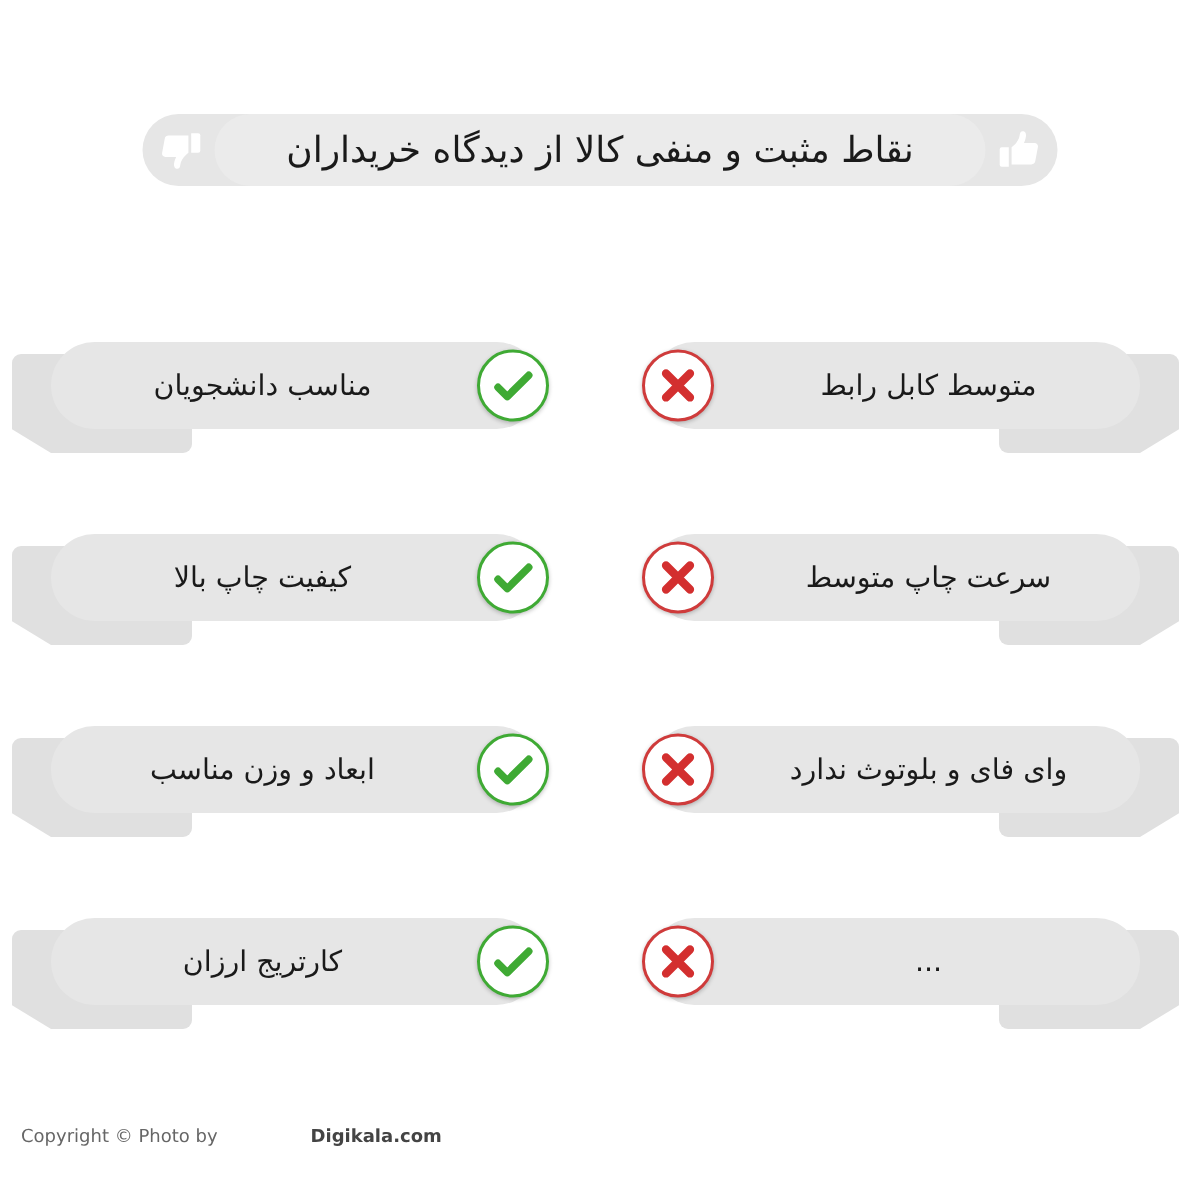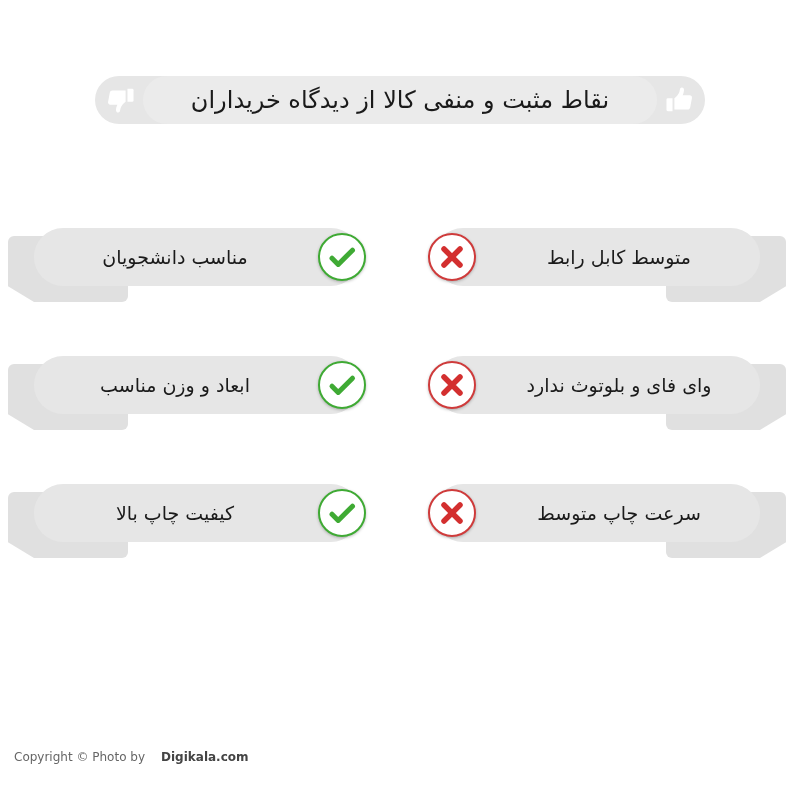--- a/index.html
+++ b/index.html
@@ -158,21 +158,21 @@
     position: absolute;
     left: 14px;
     bottom: 36px;
     font-size: 12px;
     color: #666666;
     direction: ltr;
     display: flex;
     align-items: center;
     gap: 16px;
   }
-  .footer .brand { color: #444444; font-weight: bold; }
+  .footer .brand { color: #444444; font-weight: bold; margin-left: 46px; }
 </style>
 </head>
 <body>
 
 <div class="header">
   <div class="header-pill"></div>
 
   <span class="thumb thumb-up">
     <svg viewBox="0 0 32 30" aria-hidden="true">
       <path d="M3 13h5v14H3a1.5 1.5 0 0 1-1.5-1.5v-11A1.5 1.5 0 0 1 3 13z" fill="#ffffff"></path>
@@ -215,65 +215,89 @@
           <path d="M7 7l16 16M23 7L7 23" fill="none" stroke="#d32f2f" stroke-width="5.5" stroke-linecap="round"></path>
         </svg>
       </div>
     </div>
   </div>
 
   <div class="row">
     <div class="item pos">
       <div class="ribbon"></div>
       <div class="pill">
-        <span class="label">ابعاد و وزن مناسب</span>
+        <span class="label">کیفیت چاپ بالا</span>
       </div>
       <div class="badge ok">
         <svg viewBox="0 0 30 30" aria-hidden="true">
           <path d="M5 16.2l6.2 6.2L25.5 8.2" fill="none" stroke="#3faa34" stroke-width="5" stroke-linecap="round" stroke-linejoin="round"></path>
         </svg>
       </div>
     </div>
     <div class="item neg">
       <div class="ribbon"></div>
       <div class="pill">
-        <span class="label">وای فای و بلوتوث ندارد</span>
+        <span class="label">سرعت چاپ متوسط</span>
       </div>
       <div class="badge no">
         <svg viewBox="0 0 30 30" aria-hidden="true">
           <path d="M7 7l16 16M23 7L7 23" fill="none" stroke="#d32f2f" stroke-width="5.5" stroke-linecap="round"></path>
         </svg>
       </div>
     </div>
   </div>
 
   <div class="row">
     <div class="item pos">
       <div class="ribbon"></div>
       <div class="pill">
-        <span class="label">کیفیت چاپ بالا</span>
+        <span class="label">ابعاد و وزن مناسب</span>
       </div>
       <div class="badge ok">
         <svg viewBox="0 0 30 30" aria-hidden="true">
           <path d="M5 16.2l6.2 6.2L25.5 8.2" fill="none" stroke="#3faa34" stroke-width="5" stroke-linecap="round" stroke-linejoin="round"></path>
         </svg>
       </div>
     </div>
     <div class="item neg">
       <div class="ribbon"></div>
       <div class="pill">
-        <span class="label">سرعت چاپ متوسط</span>
+        <span class="label">وای فای و بلوتوث ندارد</span>
       </div>
       <div class="badge no">
         <svg viewBox="0 0 30 30" aria-hidden="true">
           <path d="M7 7l16 16M23 7L7 23" fill="none" stroke="#d32f2f" stroke-width="5.5" stroke-linecap="round"></path>
         </svg>
       </div>
     </div>
   </div>
 
+  <div class="row">
+    <div class="item pos">
+      <div class="ribbon"></div>
+      <div class="pill">
+        <span class="label">کارتریج ارزان</span>
+      </div>
+      <div class="badge ok">
+        <svg viewBox="0 0 30 30" aria-hidden="true">
+          <path d="M5 16.2l6.2 6.2L25.5 8.2" fill="none" stroke="#3faa34" stroke-width="5" stroke-linecap="round" stroke-linejoin="round"></path>
+        </svg>
+      </div>
+    </div>
+    <div class="item neg">
+      <div class="ribbon"></div>
+      <div class="pill">
+        <span class="label">...</span>
+      </div>
+      <div class="badge no">
+        <svg viewBox="0 0 30 30" aria-hidden="true">
+          <path d="M7 7l16 16M23 7L7 23" fill="none" stroke="#d32f2f" stroke-width="5.5" stroke-linecap="round"></path>
+        </svg>
+      </div>
+    </div>
+  </div>
 
 </div>
 
 <div class="footer">
   <span>Copyright © Photo by</span>
   <span class="brand">Digikala.com</span>
 </div>
 
 </body></html>

